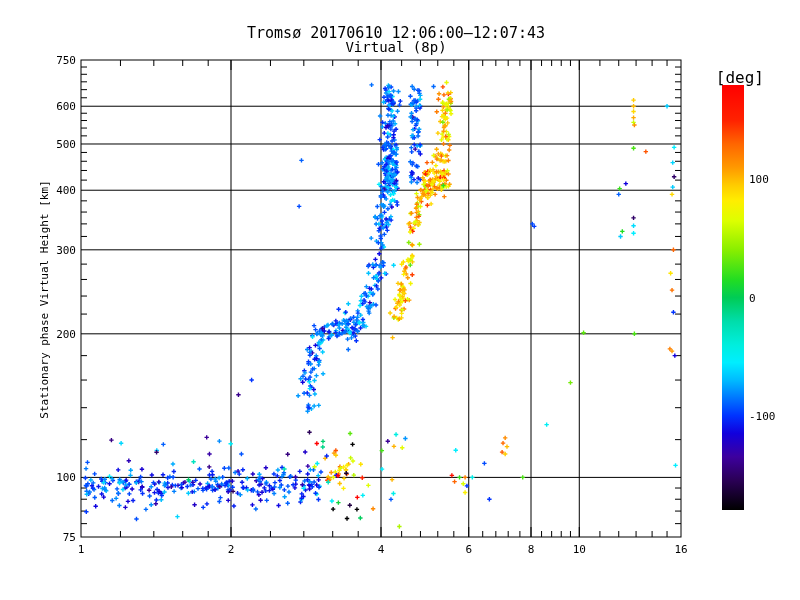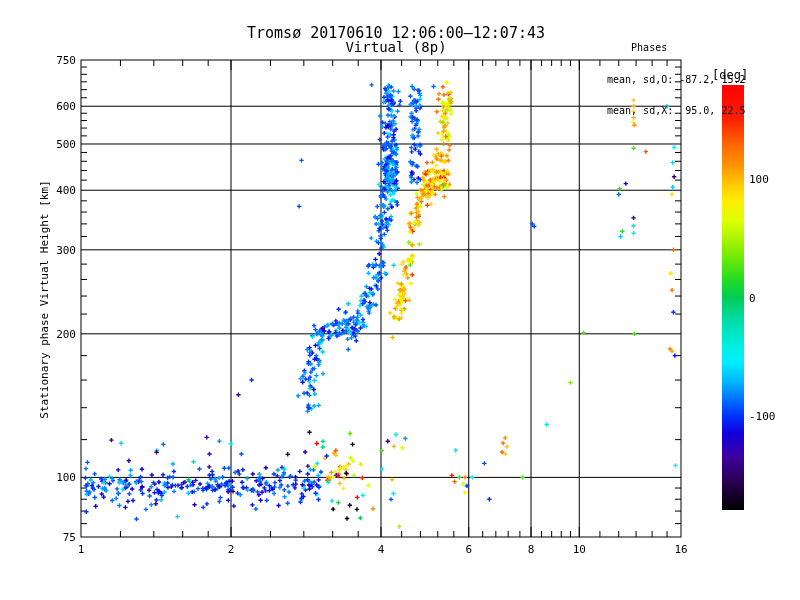--- a/index.html
+++ b/index.html
@@ -9,22 +9,22 @@
   .title{position:absolute;left:96px;top:24px;width:600px;text-align:center;
          font-size:15px;white-space:pre;}
   .subtitle{position:absolute;left:96px;top:39px;width:600px;text-align:center;
          font-size:14px;white-space:pre;}
   .stats{position:absolute;left:607px;top:22px;font-size:10px;line-height:10.5px;
          white-space:pre;}
   .ylabel{position:absolute;left:-156px;top:293px;width:400px;text-align:center;
           font-size:11px;transform:rotate(-90deg);}
   .xlabel{position:absolute;left:81px;top:556px;width:600px;text-align:center;
           font-size:11px;}
-  .cbar-label{position:absolute;left:712px;top:68px;width:52px;text-align:left;
-          font-size:12px;}
+  .cbar-label{position:absolute;left:712px;top:68px;width:52px;text-align:right;
+          font-size:16px;}
   text{font-family:"DejaVu Sans Mono",monospace;fill:#000;}
 </style>
 </head>
 <body>
 
 <div class="fig">
   <svg id="plot" width="800" height="600" viewBox="0 0 800 600">
       <defs>
         <linearGradient id="cbgrad" x1="0" y1="0" x2="0" y2="1">
           <stop offset="0%" stop-color="#ff0000"></stop>
@@ -1443,20 +1443,15 @@
         <path d="M462.90724317117184 492.43785617761387H467.3072431711718M465.10724317117183 490.2378561776139V494.63785617761386" stroke="rgb(251,240,0)" stroke-width="1.4" fill="none"></path>
         <path d="M487.1699036706637 499.23054563528297H491.5699036706637M489.3699036706637 497.030545635283V501.43054563528295" stroke="rgb(0,51,255)" stroke-width="1.4" fill="none"></path>
         <path d="M249.42552856249029 380.0389909109648H253.82552856249026M251.62552856249027 377.8389909109648V382.2389909109648" stroke="rgb(0,51,255)" stroke-width="1.4" fill="none"></path>
         <path d="M236.24461515869007 394.79437260518625H240.64461515869004M238.44461515869006 392.59437260518627V396.99437260518624" stroke="rgb(56,0,140)" stroke-width="1.4" fill="none"></path>
         <path d="M299.28289644116956 160.37000029756905H303.68289644116953M301.48289644116954 158.17000029756906V162.57000029756904" stroke="rgb(0,96,255)" stroke-width="1.4" fill="none"></path>
         <path d="M296.92638397787033 206.37200025788428H301.3263839778703M299.1263839778703 204.1720002578843V208.57200025788427" stroke="rgb(0,74,255)" stroke-width="1.4" fill="none"></path>
       </g>
     </svg>
   <div class="title">Tromsø 20170610 12:06:00–12:07:43</div>
   <div class="subtitle">Virtual (8p)</div>
-  <div class="stats">
-    <div>    Phases</div>
-    <div>mean, sd,O: -87.2, 15.2</div>
-    <div>mean, sd,X:  95.0, 22.5</div>
-  </div>
   <div class="ylabel">Stationary phase Virtual Height [km]</div>
   <div class="cbar-label">[deg]</div>
 </div>
 
 </body></html>

